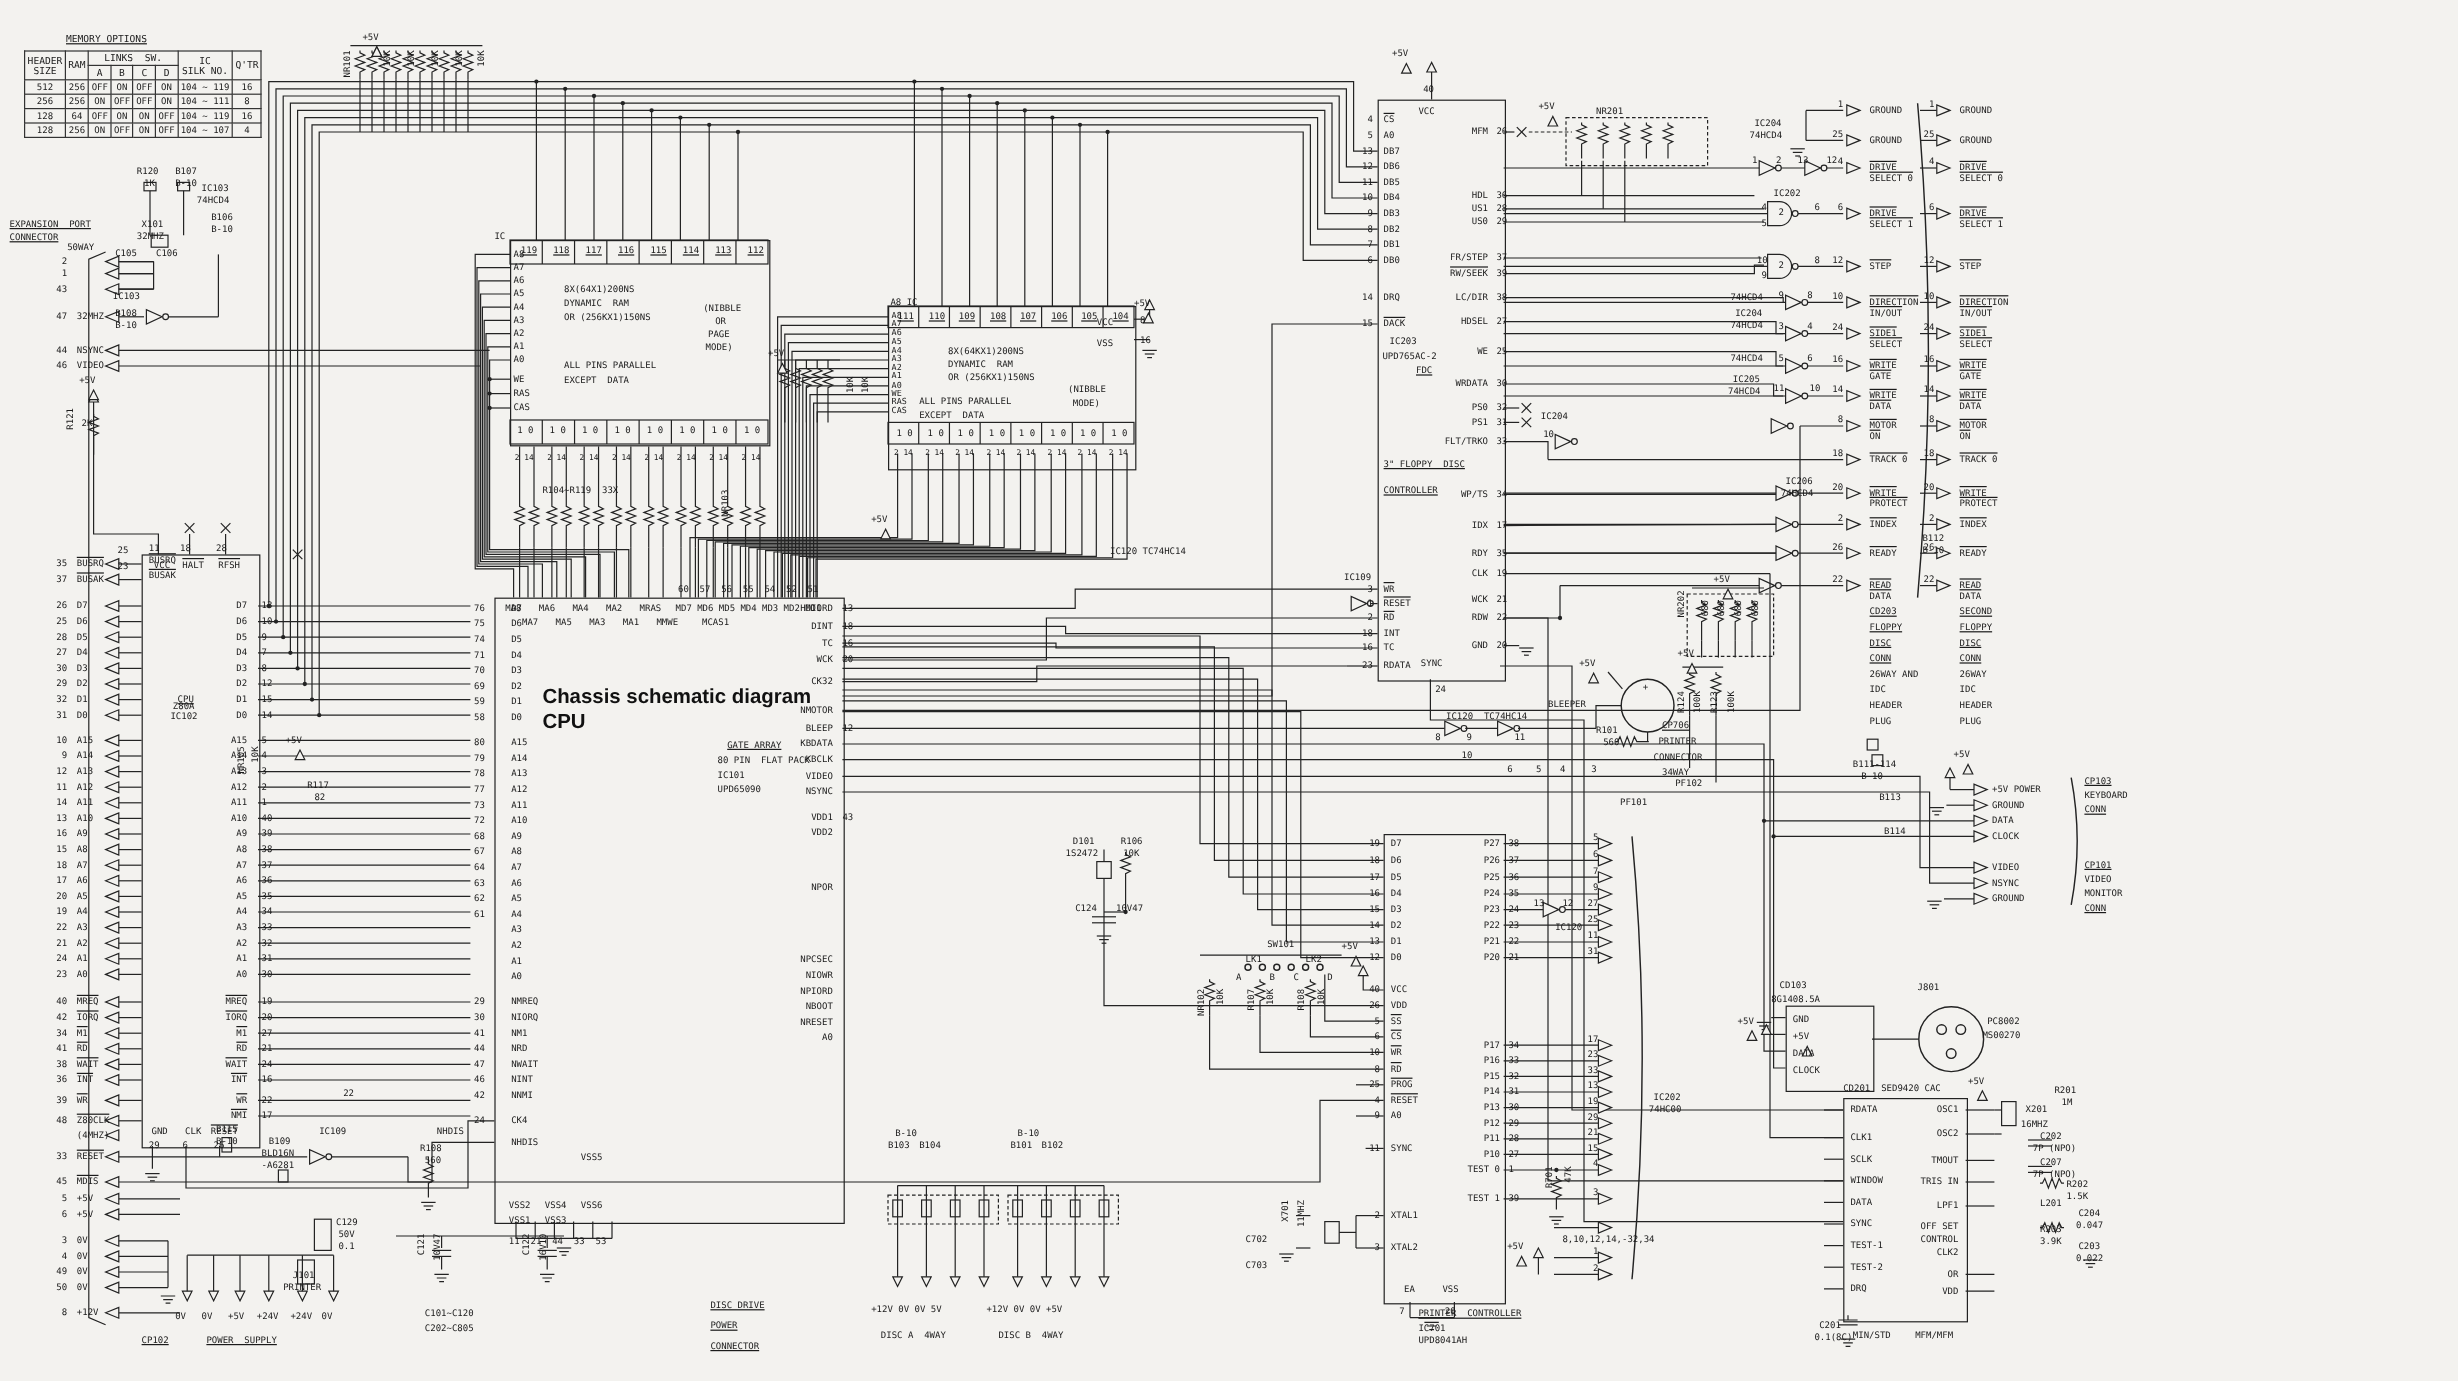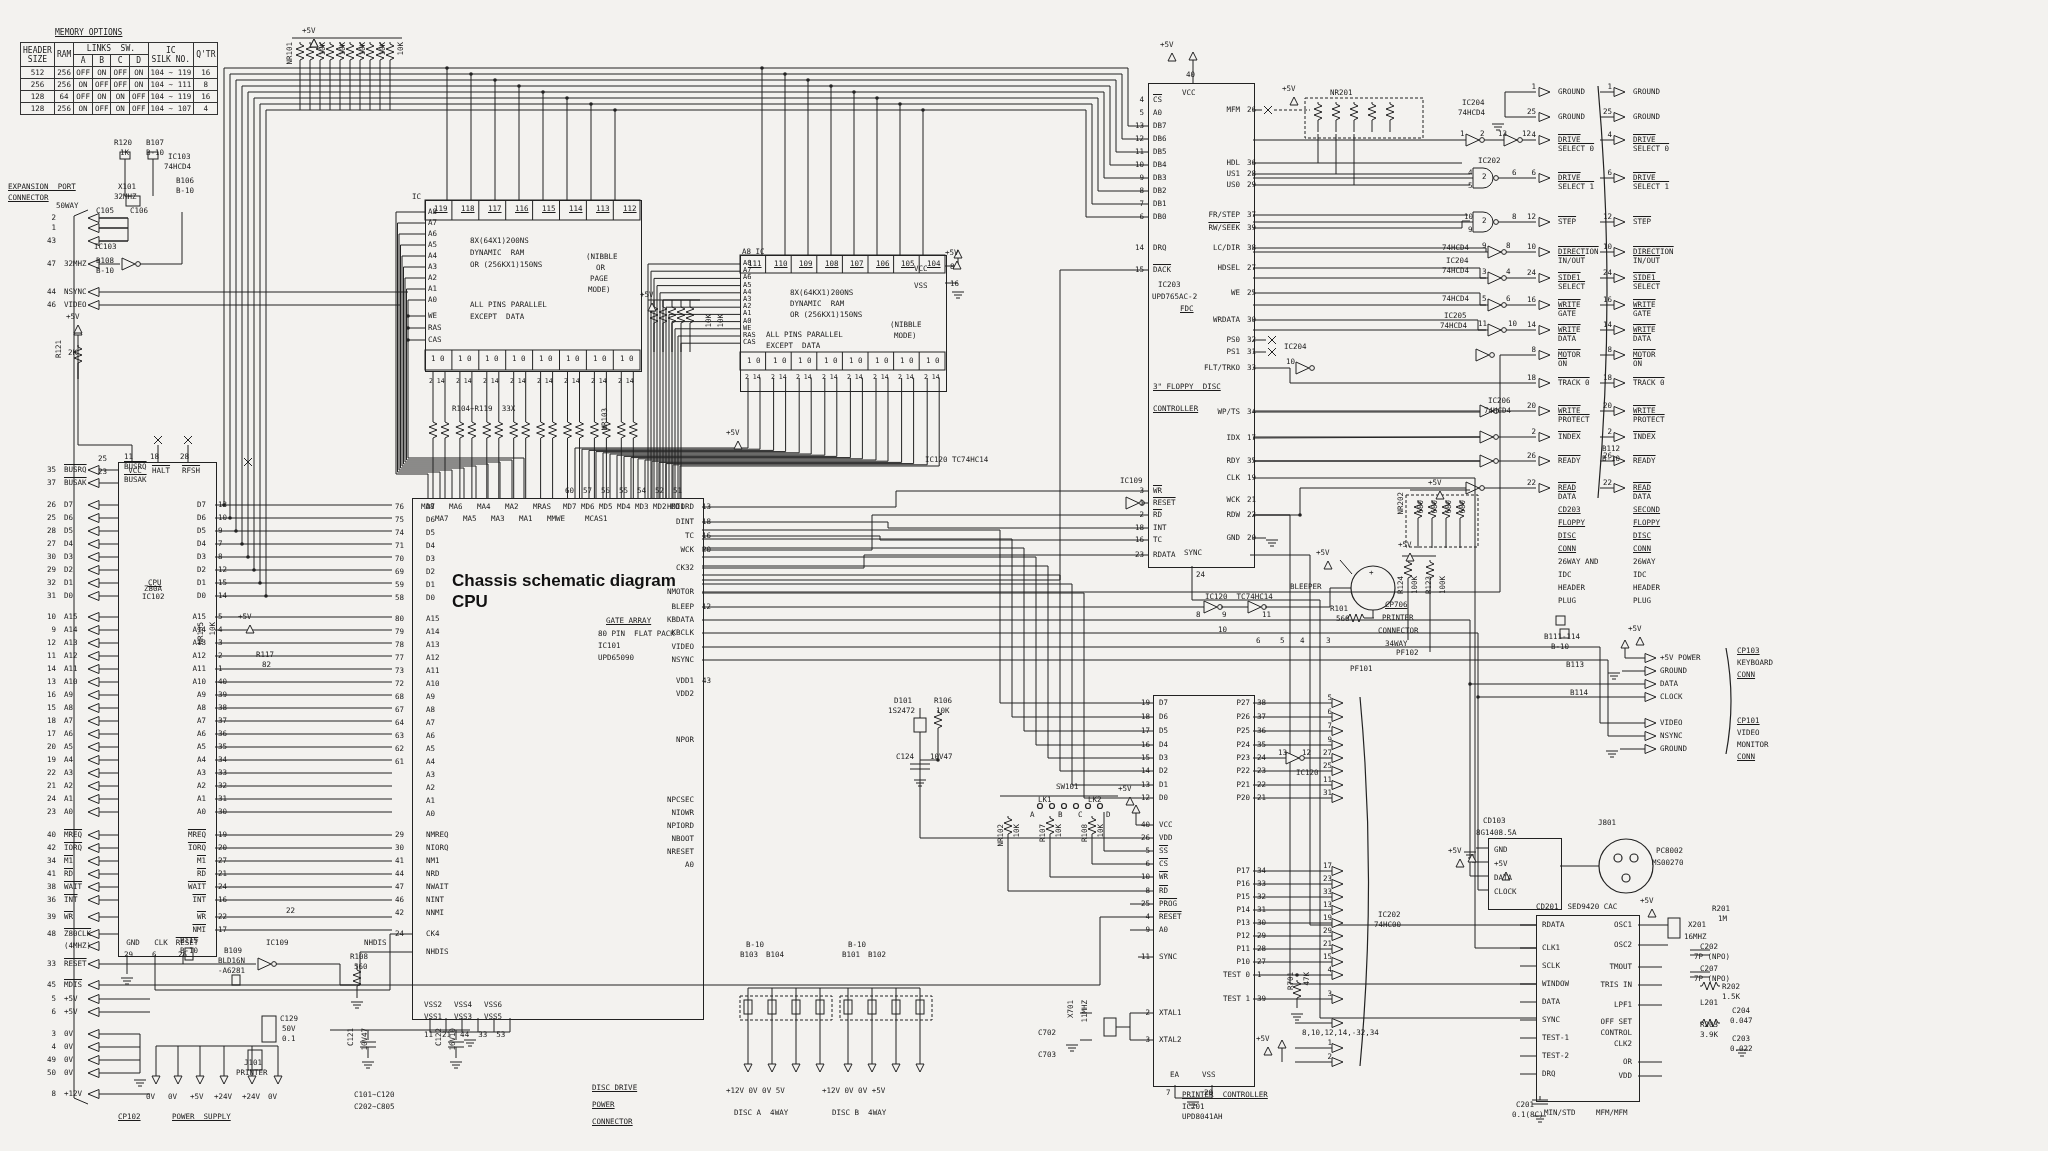--- a/index.html
+++ b/index.html
@@ -1152,21 +1152,21 @@
       <div class="it" style="left: 655px;"><span class="pt">52</span></div>
       <div class="it" style="left: 673px;"><span class="pt">51</span></div>
     </div>
   <div id="ga-bot">
 
   <div class="it" style="left: 424px; top: 1000px;"><span class="pt">VSS2</span></div>
       <div class="it" style="left: 454px; top: 1000px;"><span class="pt">VSS4</span></div>
       <div class="it" style="left: 484px; top: 1000px;"><span class="pt">VSS6</span></div>
       <div class="it" style="left: 424px; top: 1012px;"><span class="pt">VSS1</span></div>
       <div class="it" style="left: 454px; top: 1012px;"><span class="pt">VSS3</span></div>
-      <div class="it" style="left: 484px; top: 1012px;"><span class="pt">VSS5</span></div>
+      <div class="it" style="left: 484px; top: 960px;"><span class="pt">VSS5</span></div>
       <div class="it" style="left: 424px; top: 1030px;"><span class="pt">11  21  44  33  53</span></div>
     </div>
   <div id="caption">
     <div>Chassis schematic diagram</div>
     <div>CPU</div>
   </div>
 
   <div class="blk" style="left:425px;top:200px;width:215px;height:170px"></div>
   <div class="blk" style="left:740px;top:255px;width:205px;height:135px"></div>
   <div id="ram1-h">

